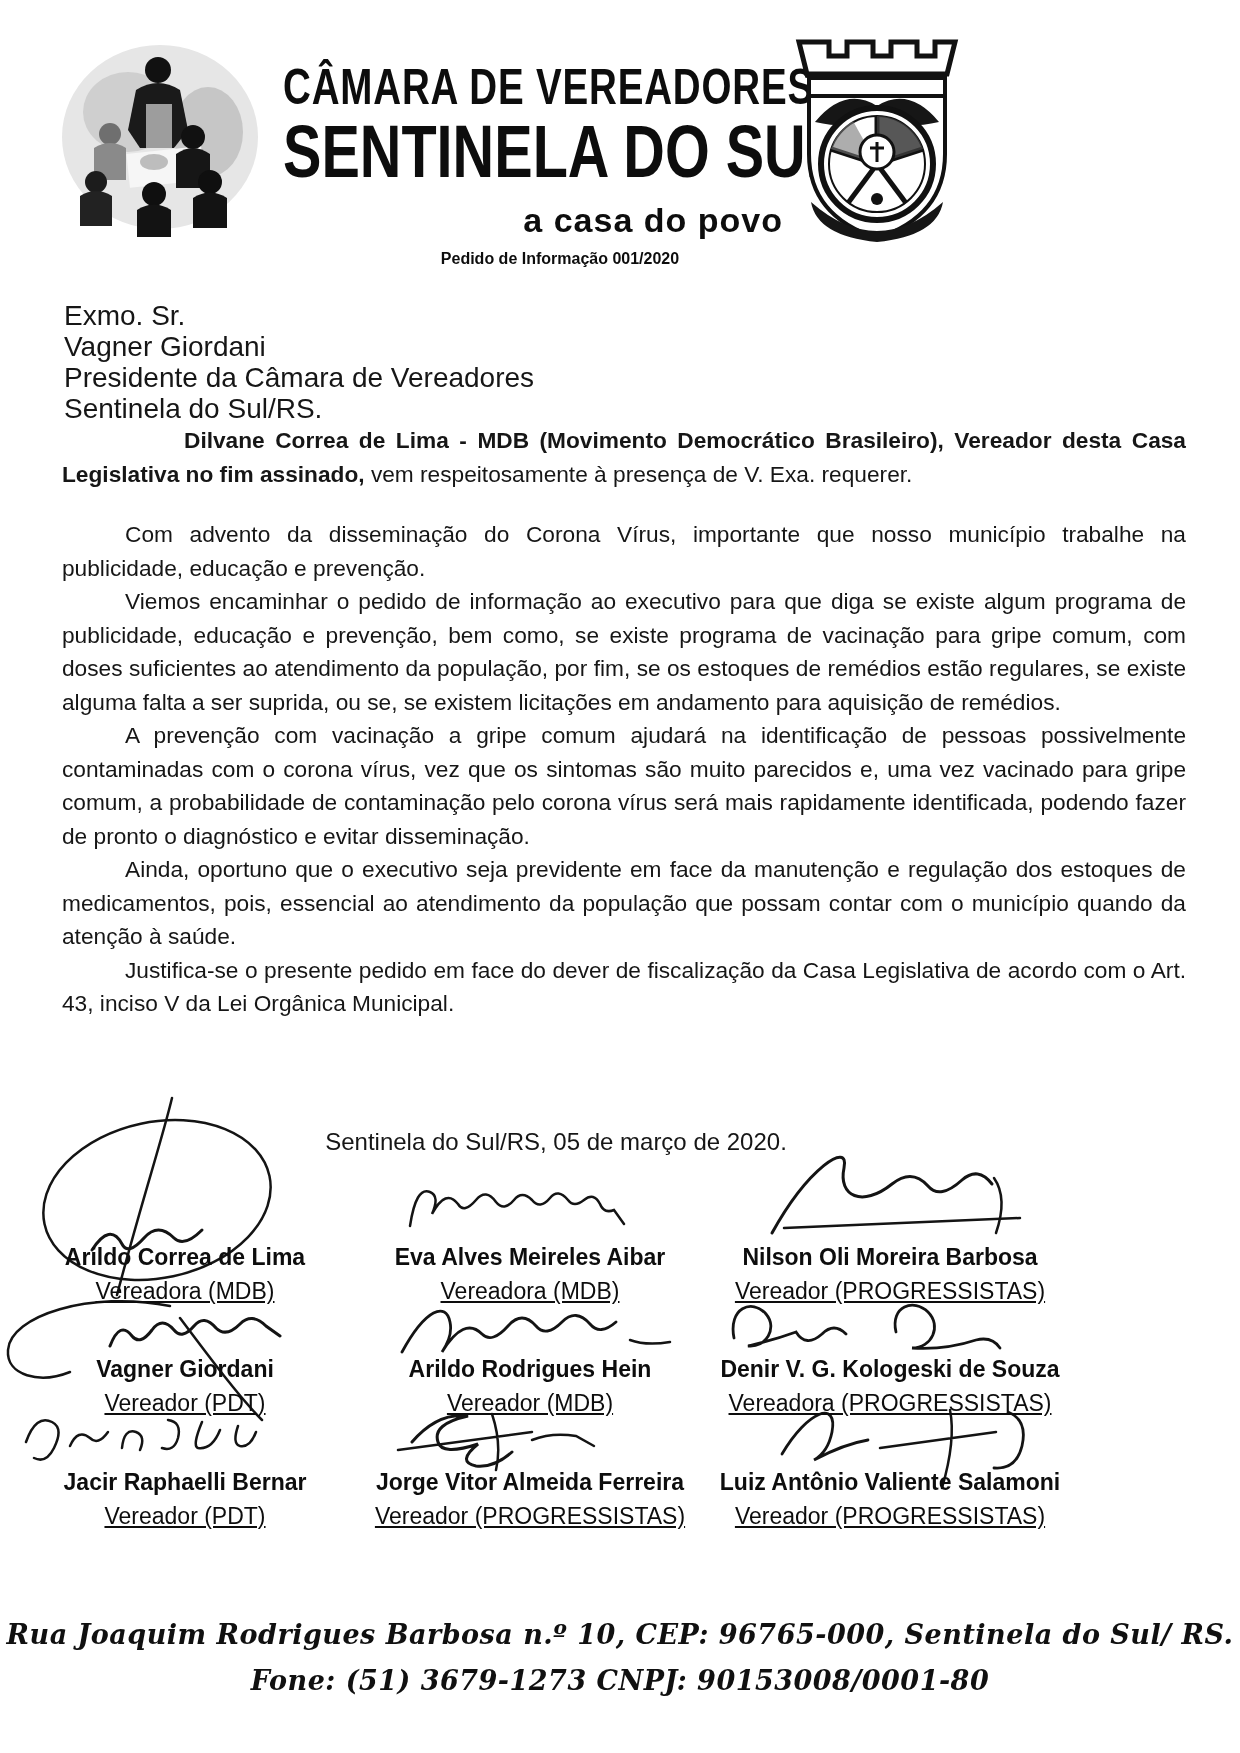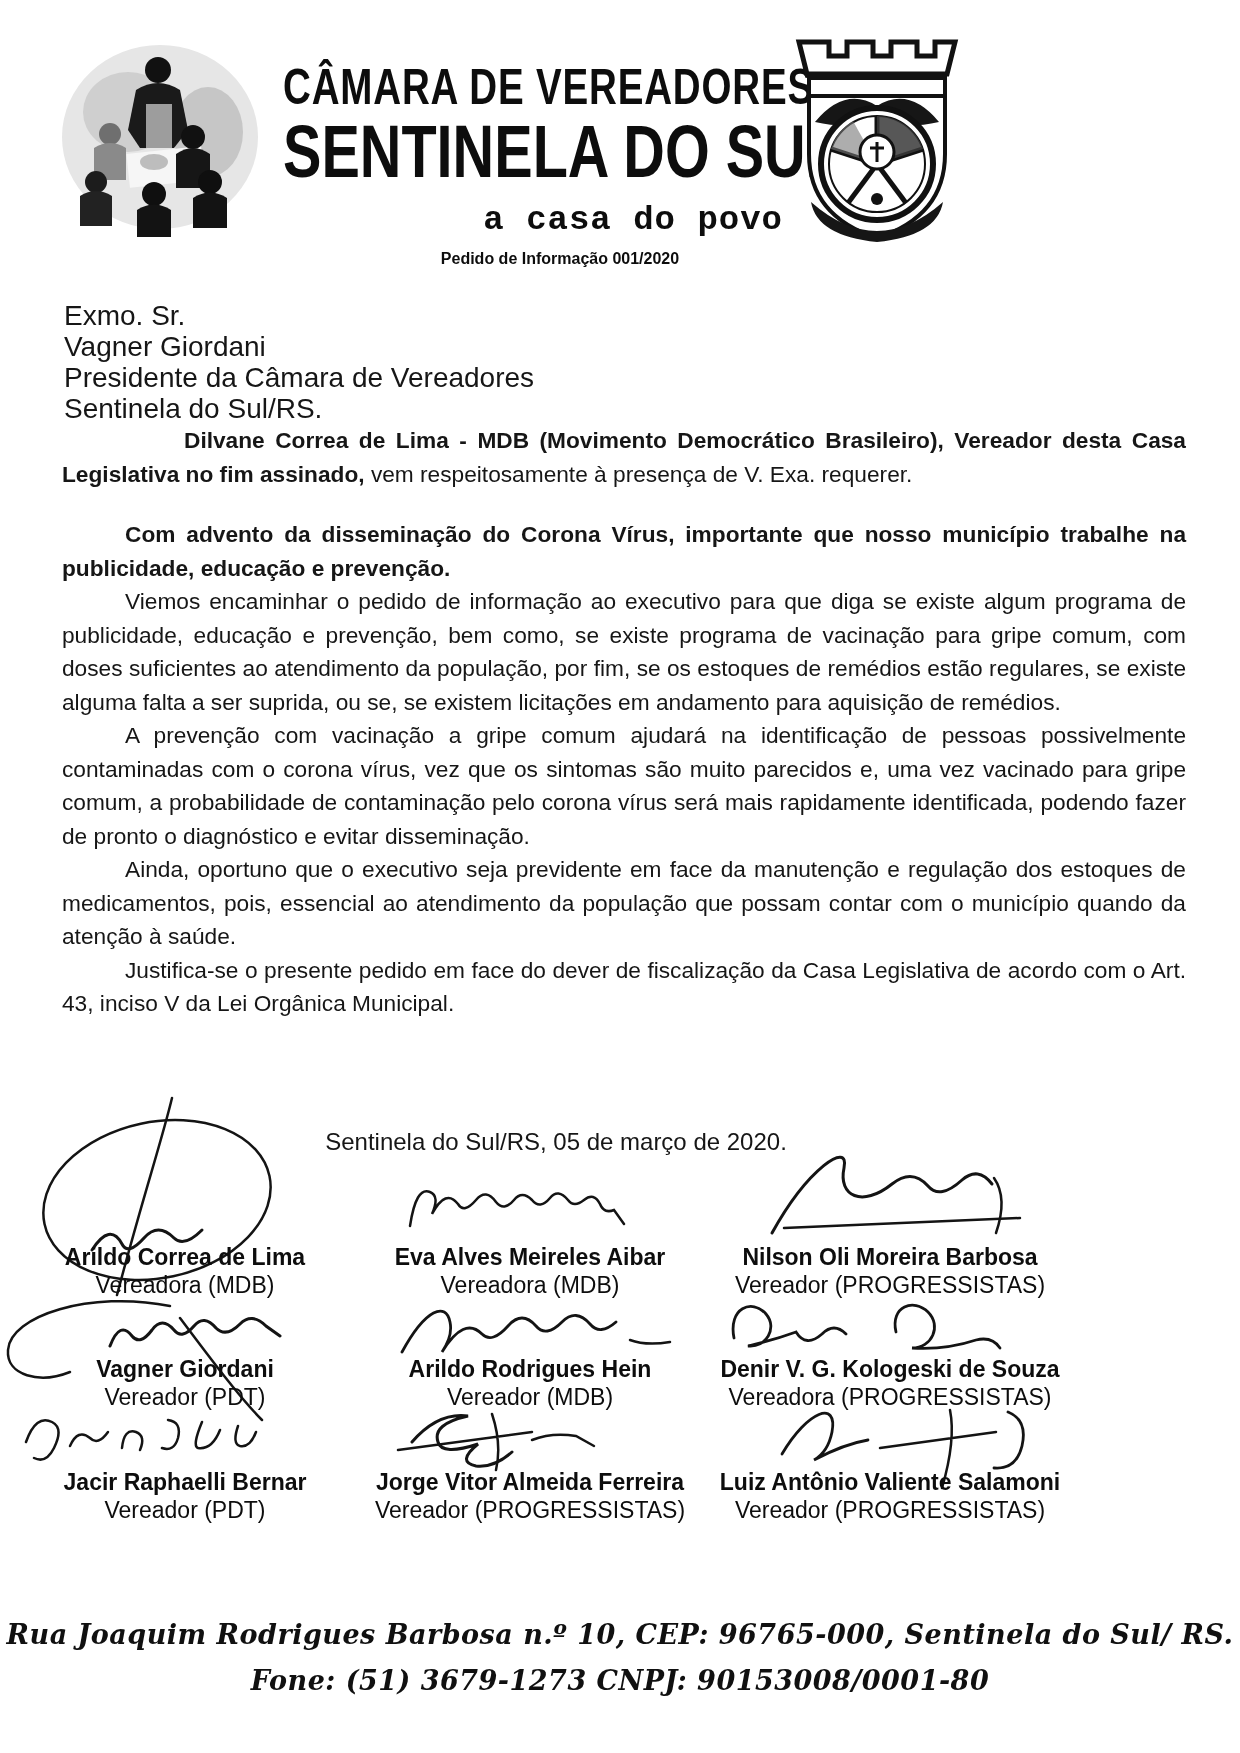--- a/index.html
+++ b/index.html
@@ -17,44 +17,44 @@
     transform:scale(0.82,1.05);transform-origin:left top;white-space:nowrap;
     color:#0d0d0d;
   }
   .org2{
     font-weight:bold;font-size:72px;letter-spacing:0px;line-height:1;
     transform:scale(0.80,1.02);transform-origin:left top;white-space:nowrap;
     margin-top:6px;color:#0d0d0d;
   }
   .tagline{
     font-weight:bold;font-size:34px;text-align:right;margin-top:14px;
-    letter-spacing:1px;color:#0d0d0d;width:500px;font-family:Liberation Mono, monospace;
+    letter-spacing:1px;color:#0d0d0d;width:500px;
   }
   .hdr-crest{position:absolute;left:793px;top:34px;width:168px;height:212px;}
   
   .doc-title{
     position:absolute;top:250px;left:0;right:120px;text-align:center;
     font-weight:bold;font-size:16px;color:#0d0d0d;
   }
   .addressee{position:absolute;left:64px;top:300px;font-size:28px;line-height:31px;color:#161616;}
   .body{
     position:absolute;left:62px;top:424px;width:1124px;
     font-size:22.7px;line-height:33.5px;text-align:justify;color:#161616;
   }
   .body p{margin:0;text-indent:63px;}
   .body p.intro{text-indent:122px;}
-  .body p.gap{margin-top:27px;font-weight:bold;}
+  .body p.gap{margin-top:27px;}
   .dateline{
     position:absolute;top:1128px;left:0;right:128px;text-align:center;
     font-size:24px;color:#161616;
   }
   
   .sig{position:absolute;text-align:center;color:#0d0d0d;}
   .sig-name{font-weight:bold;font-size:23px;line-height:28px;}
-  .sig-role{font-size:23px;line-height:28px;}
+  .sig-role{font-size:23px;line-height:28px;margin-top:6px;text-decoration:underline;}
   .scrawl{position:absolute;pointer-events:none;}
   .scrawl path, .scrawl ellipse{fill:none;stroke:#141414;stroke-linecap:round;}
   
   .footer{
     position:absolute;left:0;right:0;top:1612px;text-align:center;
     font-family:"DejaVu Serif", serif;font-style:italic;font-weight:bold;
     font-size:27px;line-height:46px;color:#101010;letter-spacing:0.5px;
   }
 </style>
 </head>

